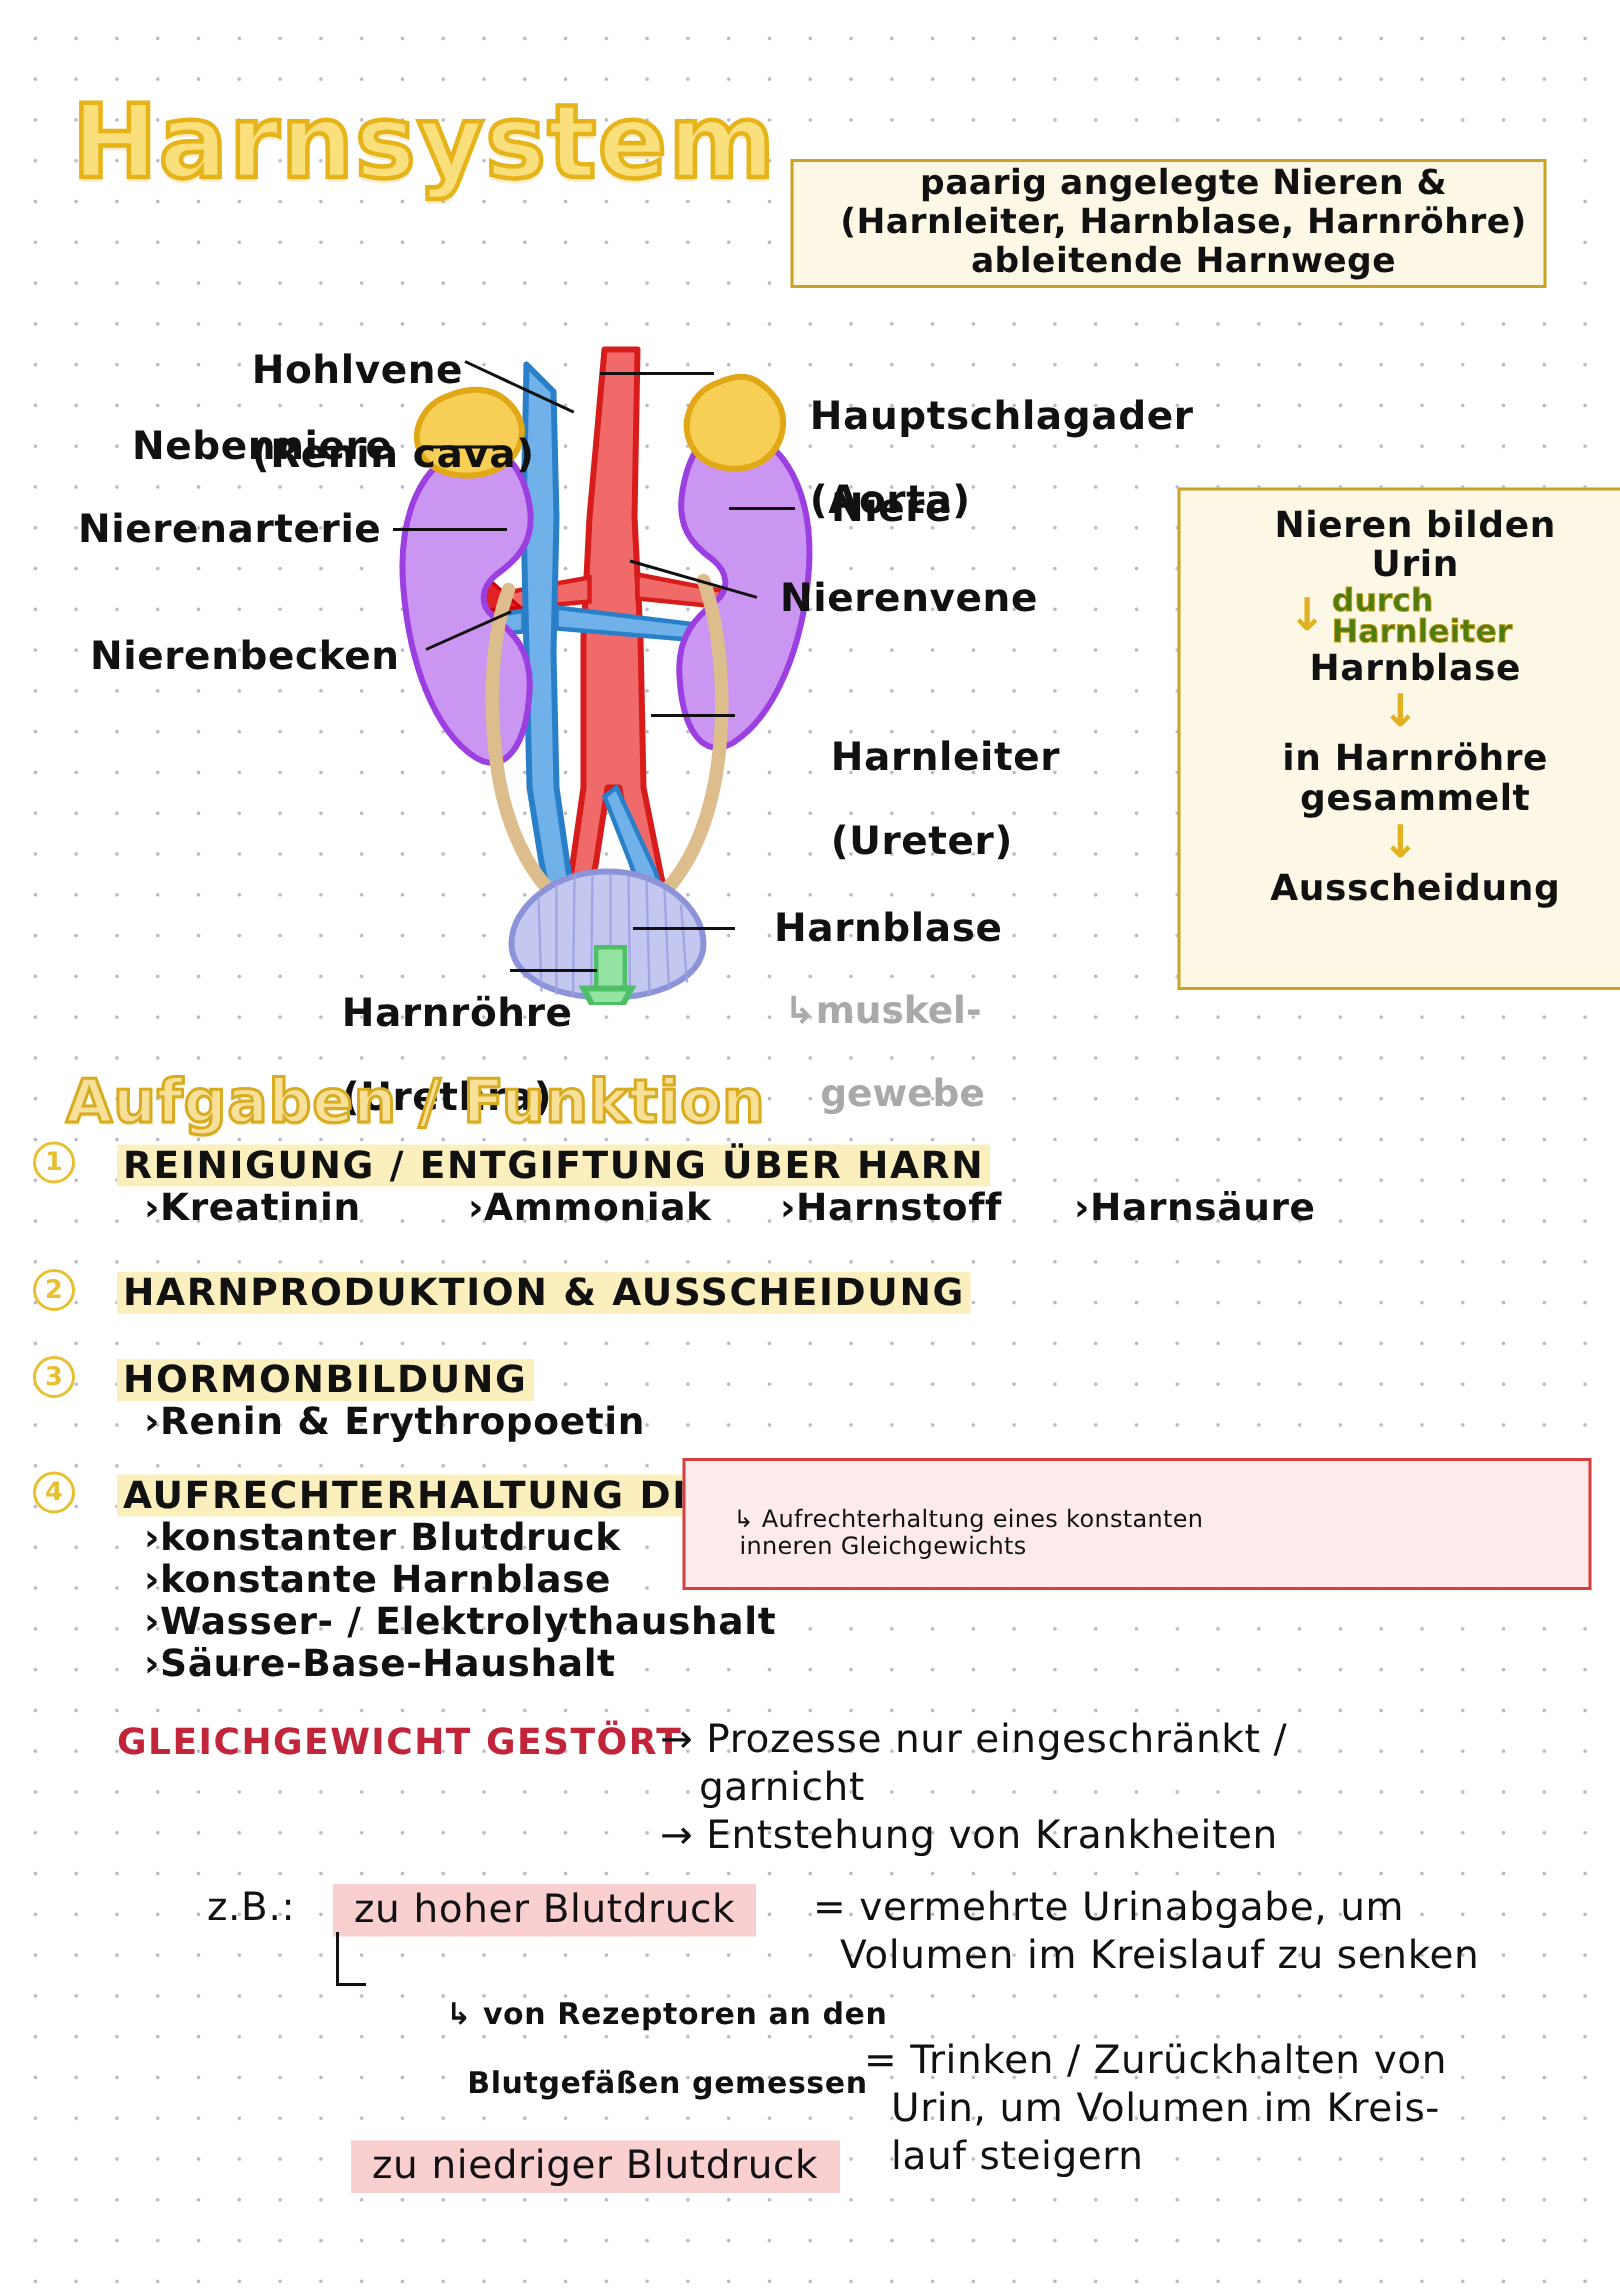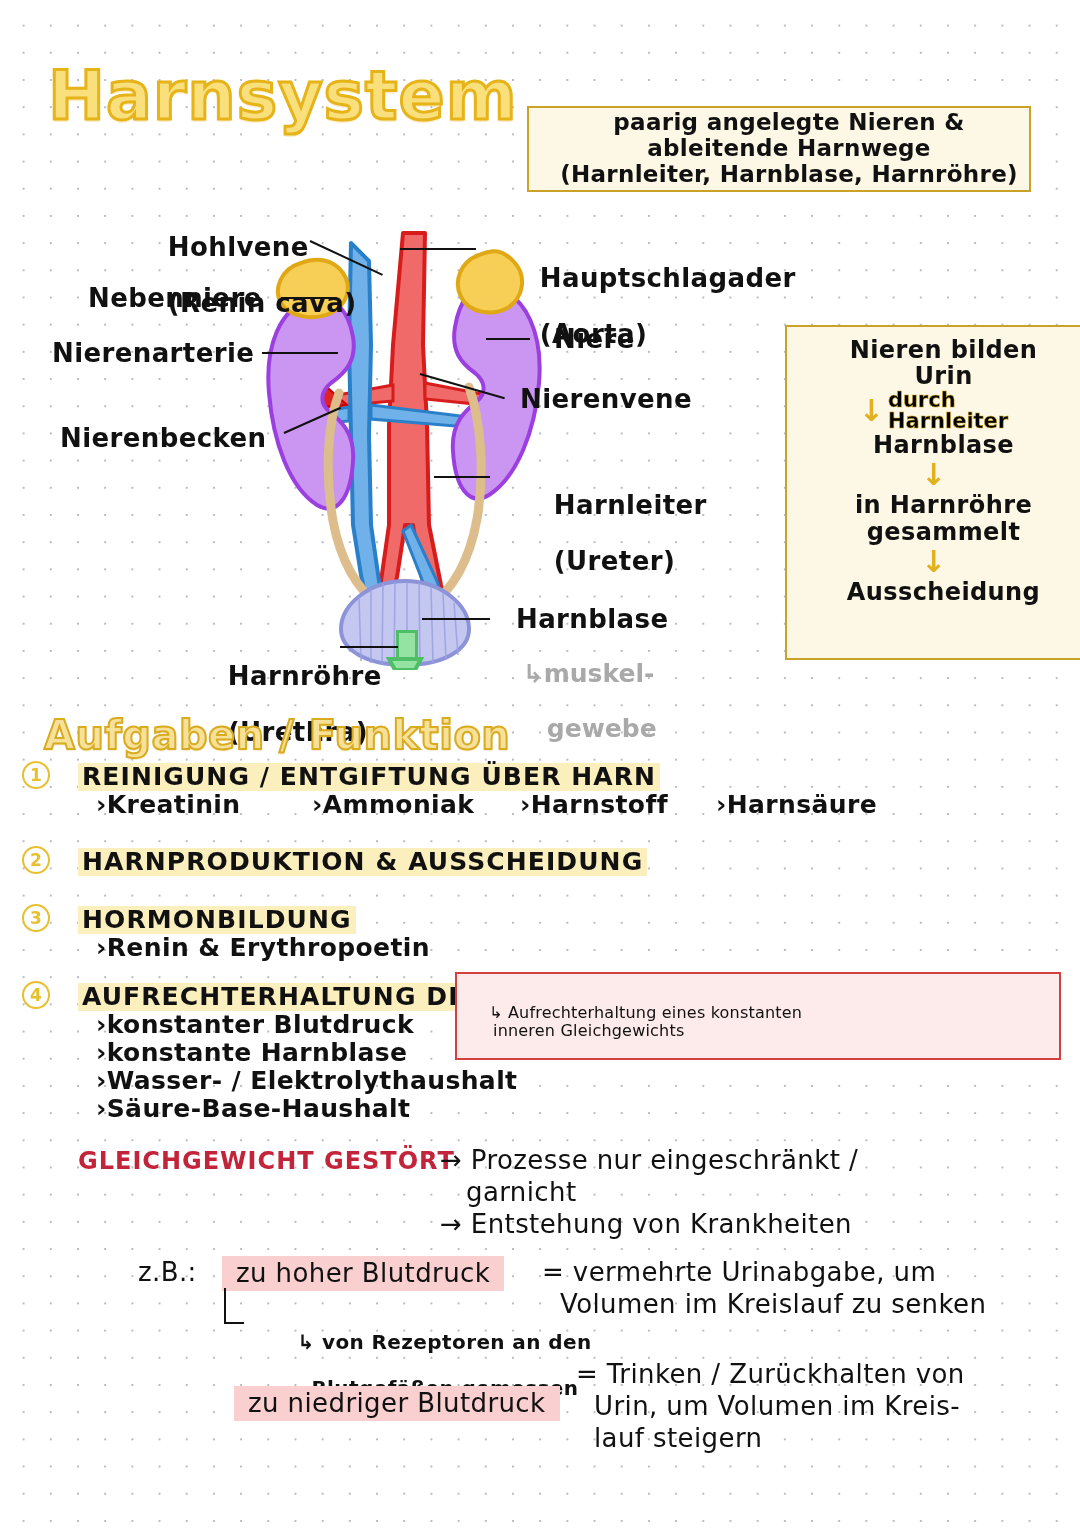--- a/index.html
+++ b/index.html
@@ -75,21 +75,21 @@
   }
   #box-flow .step {
     font-size: 24px; font-weight: 600; text-align: center; line-height: 1.1;
   }
   .arrow-down {
     color: #e0b120; font-size: 30px; line-height: 1; font-weight: 700;
     margin: 2px 0;
   }
   .flow-row { display: flex; align-items: center; justify-content: center; gap: 4px; }
   .flow-side {
-    color: #000000; font-size: 21px; font-weight: 700;
+    color: #4d7c0f; font-size: 21px; font-weight: 700;
     text-align: left; line-height: 1.0; white-space: pre;
     -webkit-text-stroke: .6px #c79a12;
   }
 
   
   #box-homeo {
     position: absolute;
     left: 455px; top: 972px; width: 606px; height: 88px;
     background: #fdeaea;
     border: 2px solid #d43f3f;
@@ -164,22 +164,22 @@
 </style>
 </head>
 <body>
 
 <div id="page">
 
   <div id="title" class="abs hw">Harnsystem</div>
 
   <div id="box-definition" class="note-box">
     <div class="ln hw">paarig angelegte Nieren &amp;</div>
+    <div class="ln hw">(Harnleiter, Harnblase, Harnröhre)</div>
     <div class="ln hw">ableitende Harnwege</div>
-    <div class="ln hw">(Harnleiter, Harnblase, Harnröhre)</div>
   </div>
 
   <div id="box-flow" class="note-box">
     <div class="step hw">Nieren bilden</div>
     <div class="step hw">Urin</div>
     <div class="flow-row">
       <span class="arrow-down">↓</span>
       <span class="flow-side"><span>durch</span><br><span>Harnleiter</span></span>
     </div>
     <div class="step hw">Harnblase</div>
@@ -321,18 +321,18 @@
   <div class="plain hw pink-hl" style="left:202px; top:1256px;">zu hoher Blutdruck</div>
   <div class="plain hw" style="left:522px; top:1256px;">= vermehrte Urinabgabe, um</div>
   <div class="plain hw" style="left:540px; top:1288px;">Volumen im Kreislauf zu senken</div>
 
   <div class="elbow" style="left:224px; top:1288px; width:20px; height:36px;"></div>
   <div class="small-note hw" style="left:248px; top:1308px;">
     <span>↳ von Rezeptoren an den</span><br>
     <span style="margin-left:14px; display:inline-block;">Blutgefäßen gemessen</span>
   </div>
 
-  <div class="plain hw pink-hl" style="left:214px; top:1386px;text-align:right;">zu niedriger Blutdruck</div>
+  <div class="plain hw pink-hl" style="left:214px; top:1427px;text-align:right;">zu niedriger Blutdruck</div>
   <div class="plain hw" style="left:556px; top:1358px;">= Trinken / Zurückhalten von</div>
   <div class="plain hw" style="left:574px; top:1390px;">Urin, um Volumen im Kreis-</div>
   <div class="plain hw" style="left:574px; top:1422px;">lauf steigern</div>
 
 </div>
 
 </body></html>

